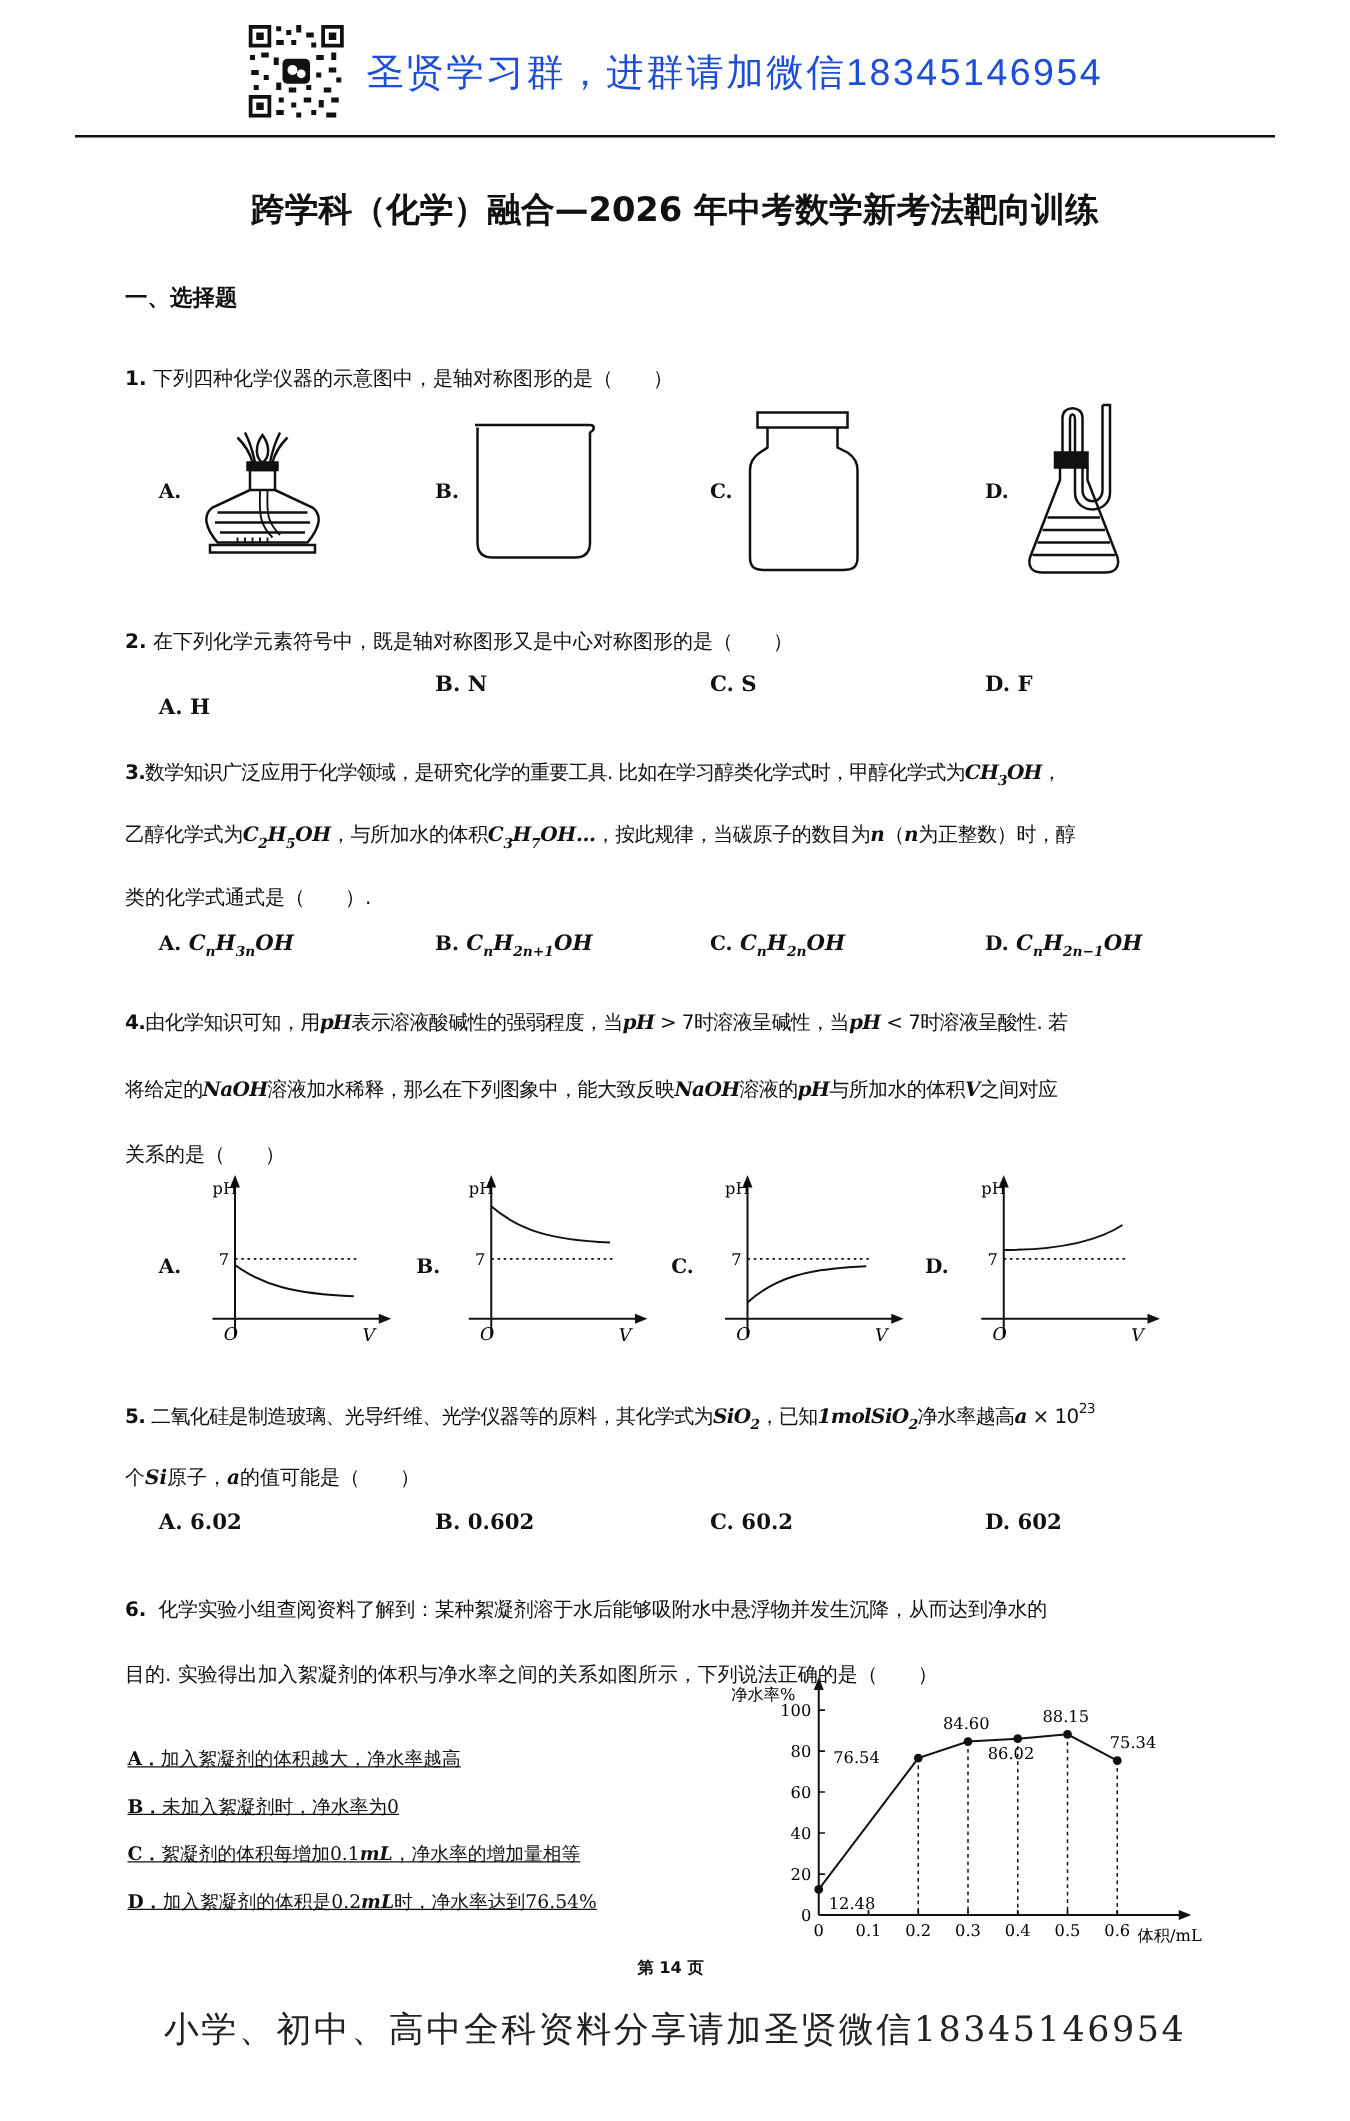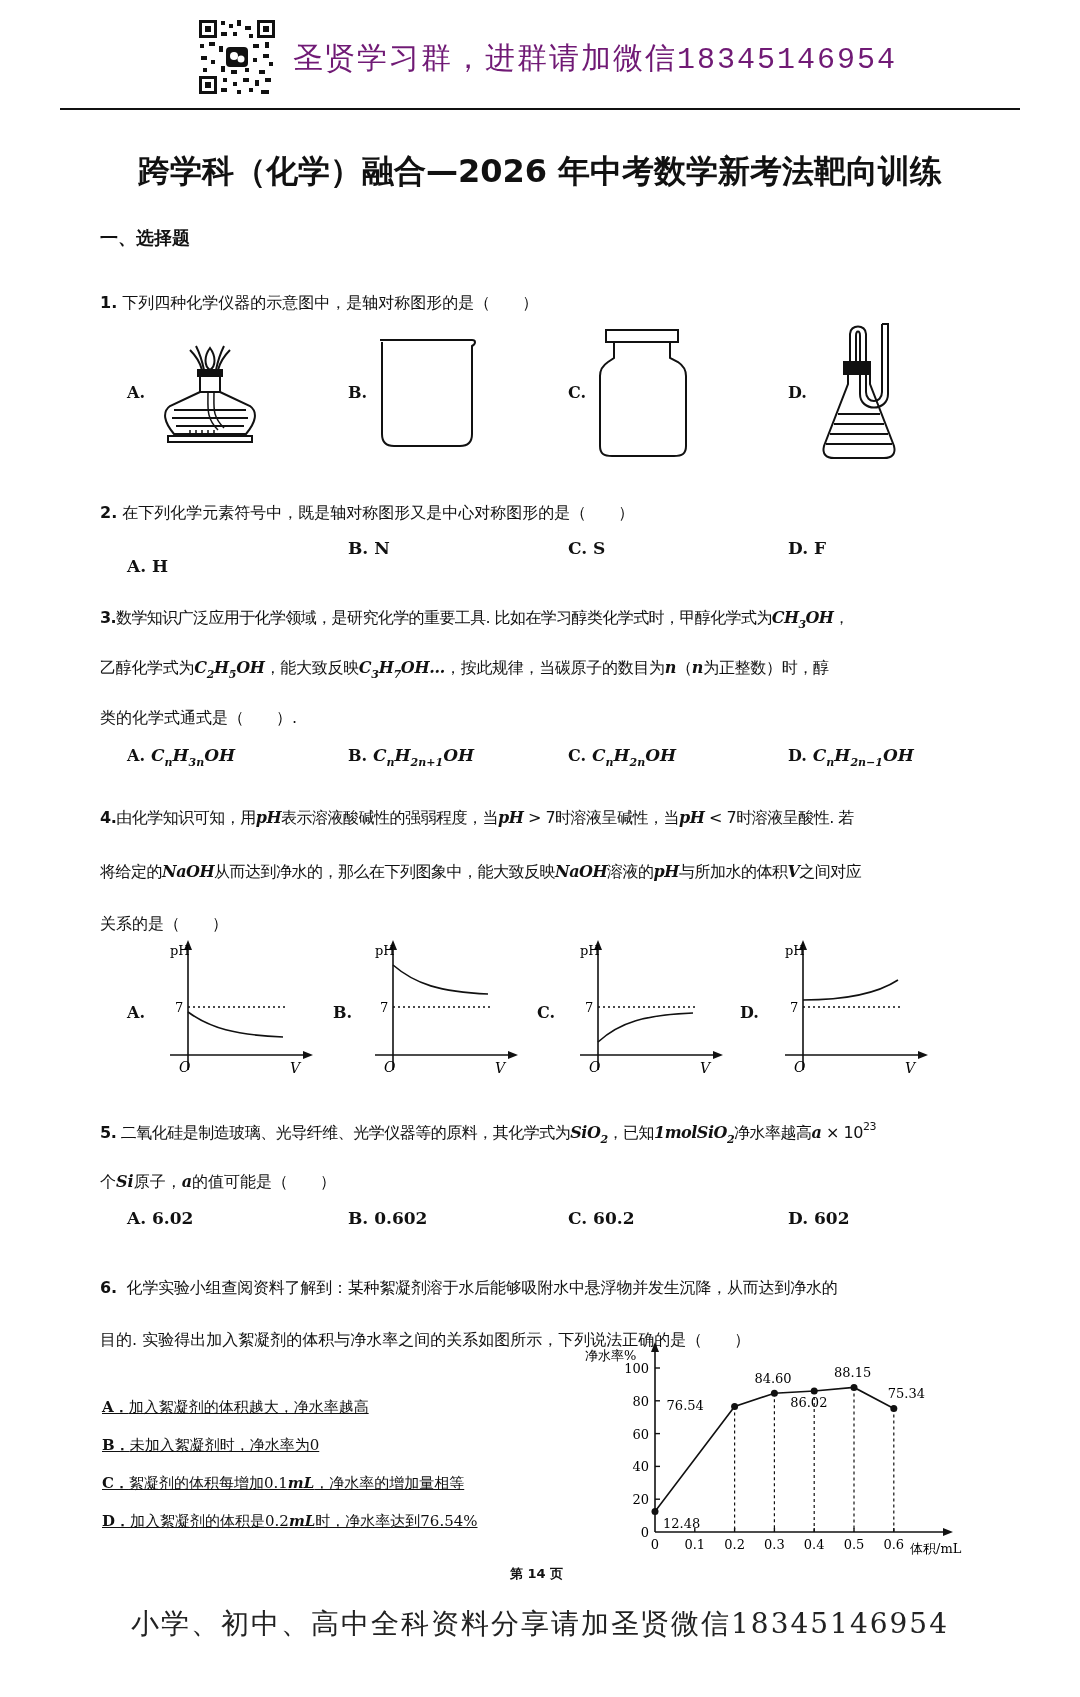--- a/index.html
+++ b/index.html
@@ -1,22 +1,22 @@
 <!DOCTYPE html>
 <html><head>
 <meta charset="utf-8">
 <style>
   * { box-sizing: border-box; margin: 0; padding: 0; }
   html, body { width: 1080px; height: 1697px; background: #fff; overflow: hidden; }
   body { position: relative; font-family: "DejaVu Serif", "Liberation Serif", serif; color: #111; }
   .abs { position: absolute; }
-  .watermark-top { left: 293px; top: 38px; font-size: 30px; letter-spacing: 2px; color: #701a75; font-family: Liberation Mono, monospace; }
+  .watermark-top { left: 293px; top: 38px; font-size: 30px; letter-spacing: 2px; color: #1d4ed8; font-family: Liberation Sans, sans-serif; }
   .qr { left: 197px; top: 18px; width: 80px; height: 78px; }
   .rule { left: 60px; top: 108px; width: 960px; height: 2px; background: #111; }
-  .doc-title { left: 0; top: 150px; width: 1080px; text-align: center; font-family: "DejaVu Sans", sans-serif; font-weight: bold; font-size: 32px; letter-spacing: 0; }
+  .doc-title { left: 0; top: 150px; width: 1080px; text-align: center; font-family: "DejaVu Sans", sans-serif; font-weight: bold; font-size: 27px; letter-spacing: 0; }
   .section { left: 100px; top: 226px; font-family: "DejaVu Sans", sans-serif; font-weight: bold; font-size: 18px; }
   .q { font-family: "DejaVu Sans", sans-serif; font-size: 16px; left: 100px; white-space: nowrap; margin-top: 16px; }
   .q b.num { font-weight: bold; }
   .opt { font-family: "DejaVu Serif", serif; font-weight: bold; font-size: 17px; white-space: nowrap; }
   .math { font-family: "DejaVu Serif", serif; font-style: italic; font-weight: bold; }
   .math sub { font-size: 11px; font-style: italic; vertical-align: -5px; }
   .optlabel { font-family: "DejaVu Serif", serif; font-weight: bold; font-size: 16px; }
   .q6opt { font-family: "DejaVu Serif", serif; font-size: 15px; left: 102px; white-space: nowrap; text-decoration: underline; }
   .q6opt .l { font-weight: bold; }
   .page-num { left: 0; top: 1565px; width: 1073px; text-align: center; font-family: "DejaVu Sans", sans-serif; font-weight: bold; font-size: 13px; }
@@ -137,42 +137,42 @@
 </div>
 <div class="abs opt" style="left:127px; top:556px;"><span>A.</span> <span>H</span></div>
 <div class="abs opt" style="left:348px; top:538px;"><span>B.</span> <span>N</span></div>
 <div class="abs opt" style="left:568px; top:538px;"><span>C.</span> <span>S</span></div>
 <div class="abs opt" style="left:788px; top:538px;"><span>D.</span> <span>F</span></div>
 
 <div class="abs q" style="top:592px; letter-spacing:-0.6px;">
   <b class="num">3.</b><span>数学知识广泛应用于化学领域，是研究化学的重要工具. 比如在学习醇类化学式时，甲醇化学式为</span><span class="math"><span>CH</span><sub>3</sub><span>OH</span></span>，
 </div>
 <div class="abs q" style="top:642px; letter-spacing:-0.3px;">
-  <span>乙醇化学式为</span><span class="math"><span>C</span><sub>2</sub><span>H</span><sub>5</sub><span>OH</span></span><span>，能大致反映</span><span class="math"><span>C</span><sub>3</sub><span>H</span><sub>7</sub><span>OH…</span></span><span>，按此规律，当碳原子的数目为</span><span class="math">n</span><span>（</span><span class="math">n</span><span>为正整数）时，醇</span>
+  <span>乙醇化学式为</span><span class="math"><span>C</span><sub>2</sub><span>H</span><sub>5</sub><span>OH</span></span><span>，与所加水的体积</span><span class="math"><span>C</span><sub>3</sub><span>H</span><sub>7</sub><span>OH…</span></span><span>，按此规律，当碳原子的数目为</span><span class="math">n</span><span>（</span><span class="math">n</span><span>为正整数）时，醇</span>
 </div>
 <div class="abs q" style="top:692px;">类的化学式通式是（　　）.</div>
 
 <div class="abs opt" style="left:127px; top:745px;">
   <span class="optlabel">A.</span> <span class="math"><span>C</span><sub>n</sub><span>H</span><sub>3n</sub><span>OH</span></span>
 </div>
 <div class="abs opt" style="left:348px; top:745px;">
   <span class="optlabel">B.</span> <span class="math"><span>C</span><sub>n</sub><span>H</span><sub>2n+1</sub><span>OH</span></span>
 </div>
 <div class="abs opt" style="left:568px; top:745px;">
   <span class="optlabel">C.</span> <span class="math"><span>C</span><sub>n</sub><span>H</span><sub>2n</sub><span>OH</span></span>
 </div>
 <div class="abs opt" style="left:788px; top:745px;">
   <span class="optlabel">D.</span> <span class="math"><span>C</span><sub>n</sub><span>H</span><sub>2n−1</sub><span>OH</span></span>
 </div>
 
 <div class="abs q" style="top:792px; letter-spacing:-0.5px;">
   <b class="num">4.</b><span>由化学知识可知，用</span><span class="math">pH</span><span>表示溶液酸碱性的强弱程度，当</span><span class="math">pH</span><span> &gt; 7</span><span>时溶液呈碱性，当</span><span class="math">pH</span><span> &lt; 7</span><span>时溶液呈酸性. 若</span>
 </div>
 <div class="abs q" style="top:846px; letter-spacing:-0.5px;">
-  <span>将给定的</span><span class="math">NaOH</span><span>从而达到净水的，那么在下列图象中，能大致反映</span><span class="math">NaOH</span><span>溶液的</span><span class="math">pH</span><span>与所加水的体积</span><span class="math">V</span><span>之间对应</span>
+  <span>将给定的</span><span class="math">NaOH</span><span>溶液加水稀释，那么在下列图象中，能大致反映</span><span class="math">NaOH</span><span>溶液的</span><span class="math">pH</span><span>与所加水的体积</span><span class="math">V</span><span>之间对应</span>
 </div>
 <div class="abs q" style="top:898px;">关系的是（　　）</div>
 
 <span class="abs optlabel" style="left:127px; top:1003px;">A.</span>
 <div class="abs" style="left:165px; top:940px;">
   <svg width="150" height="135" viewBox="0 0 150 135">
     <line x1="23" y1="8" x2="23" y2="130" stroke="#111" stroke-width="1.6"></line>
     <polygon points="23,0 19,10 27,10" fill="#111"></polygon>
     <line x1="5" y1="115" x2="140" y2="115" stroke="#111" stroke-width="1.6"></line>
     <polygon points="148,115 138,111 138,119" fill="#111"></polygon>

